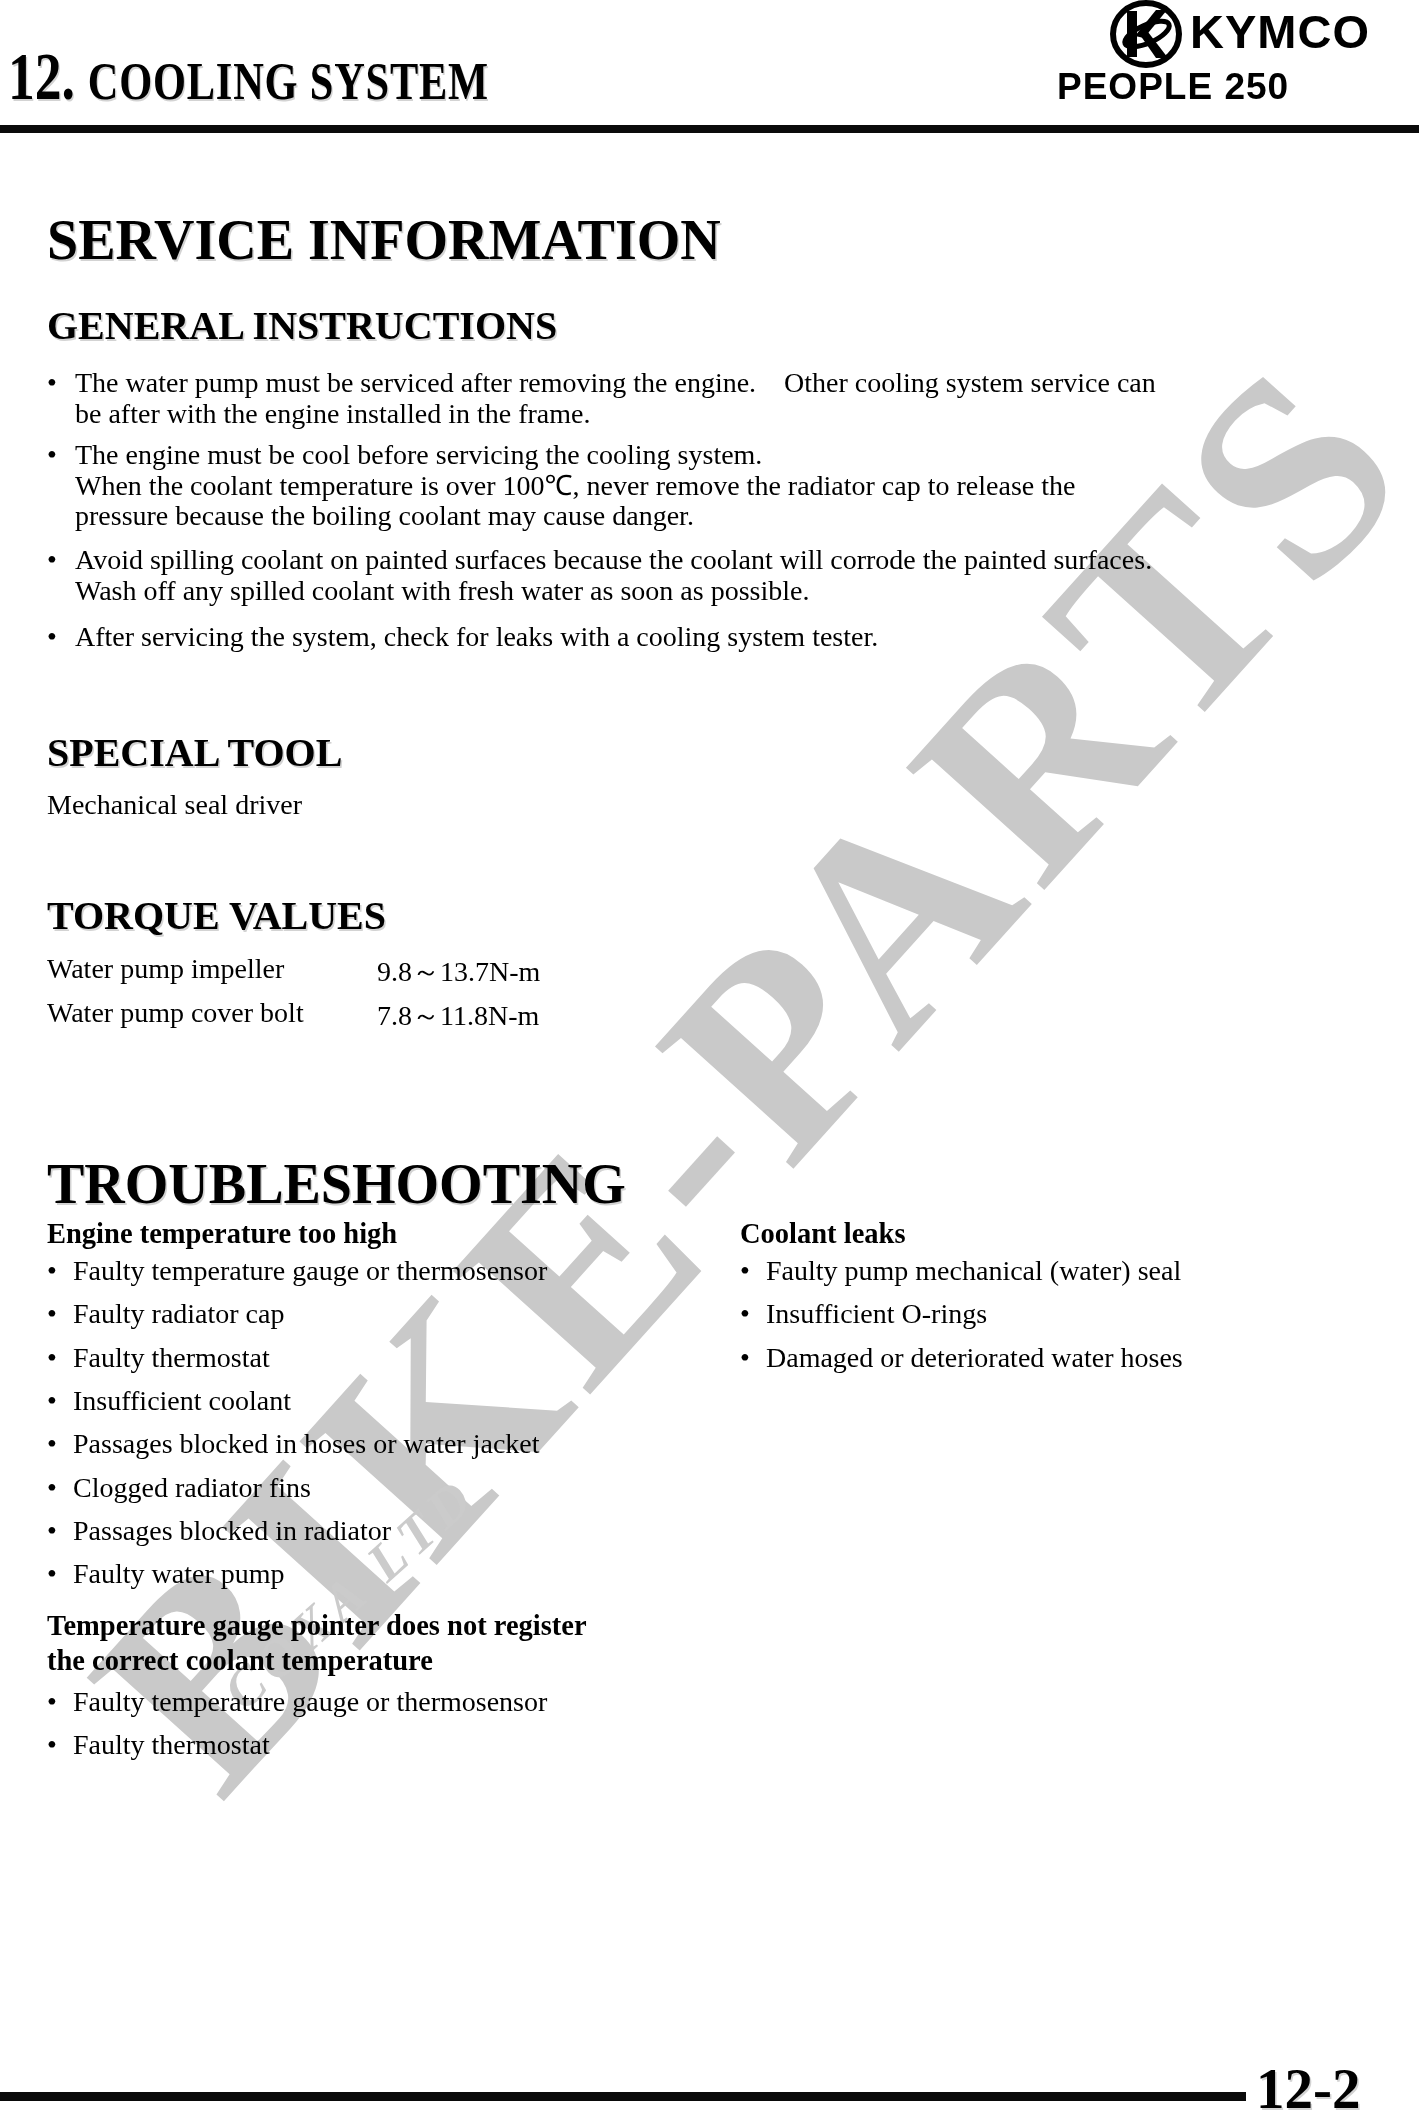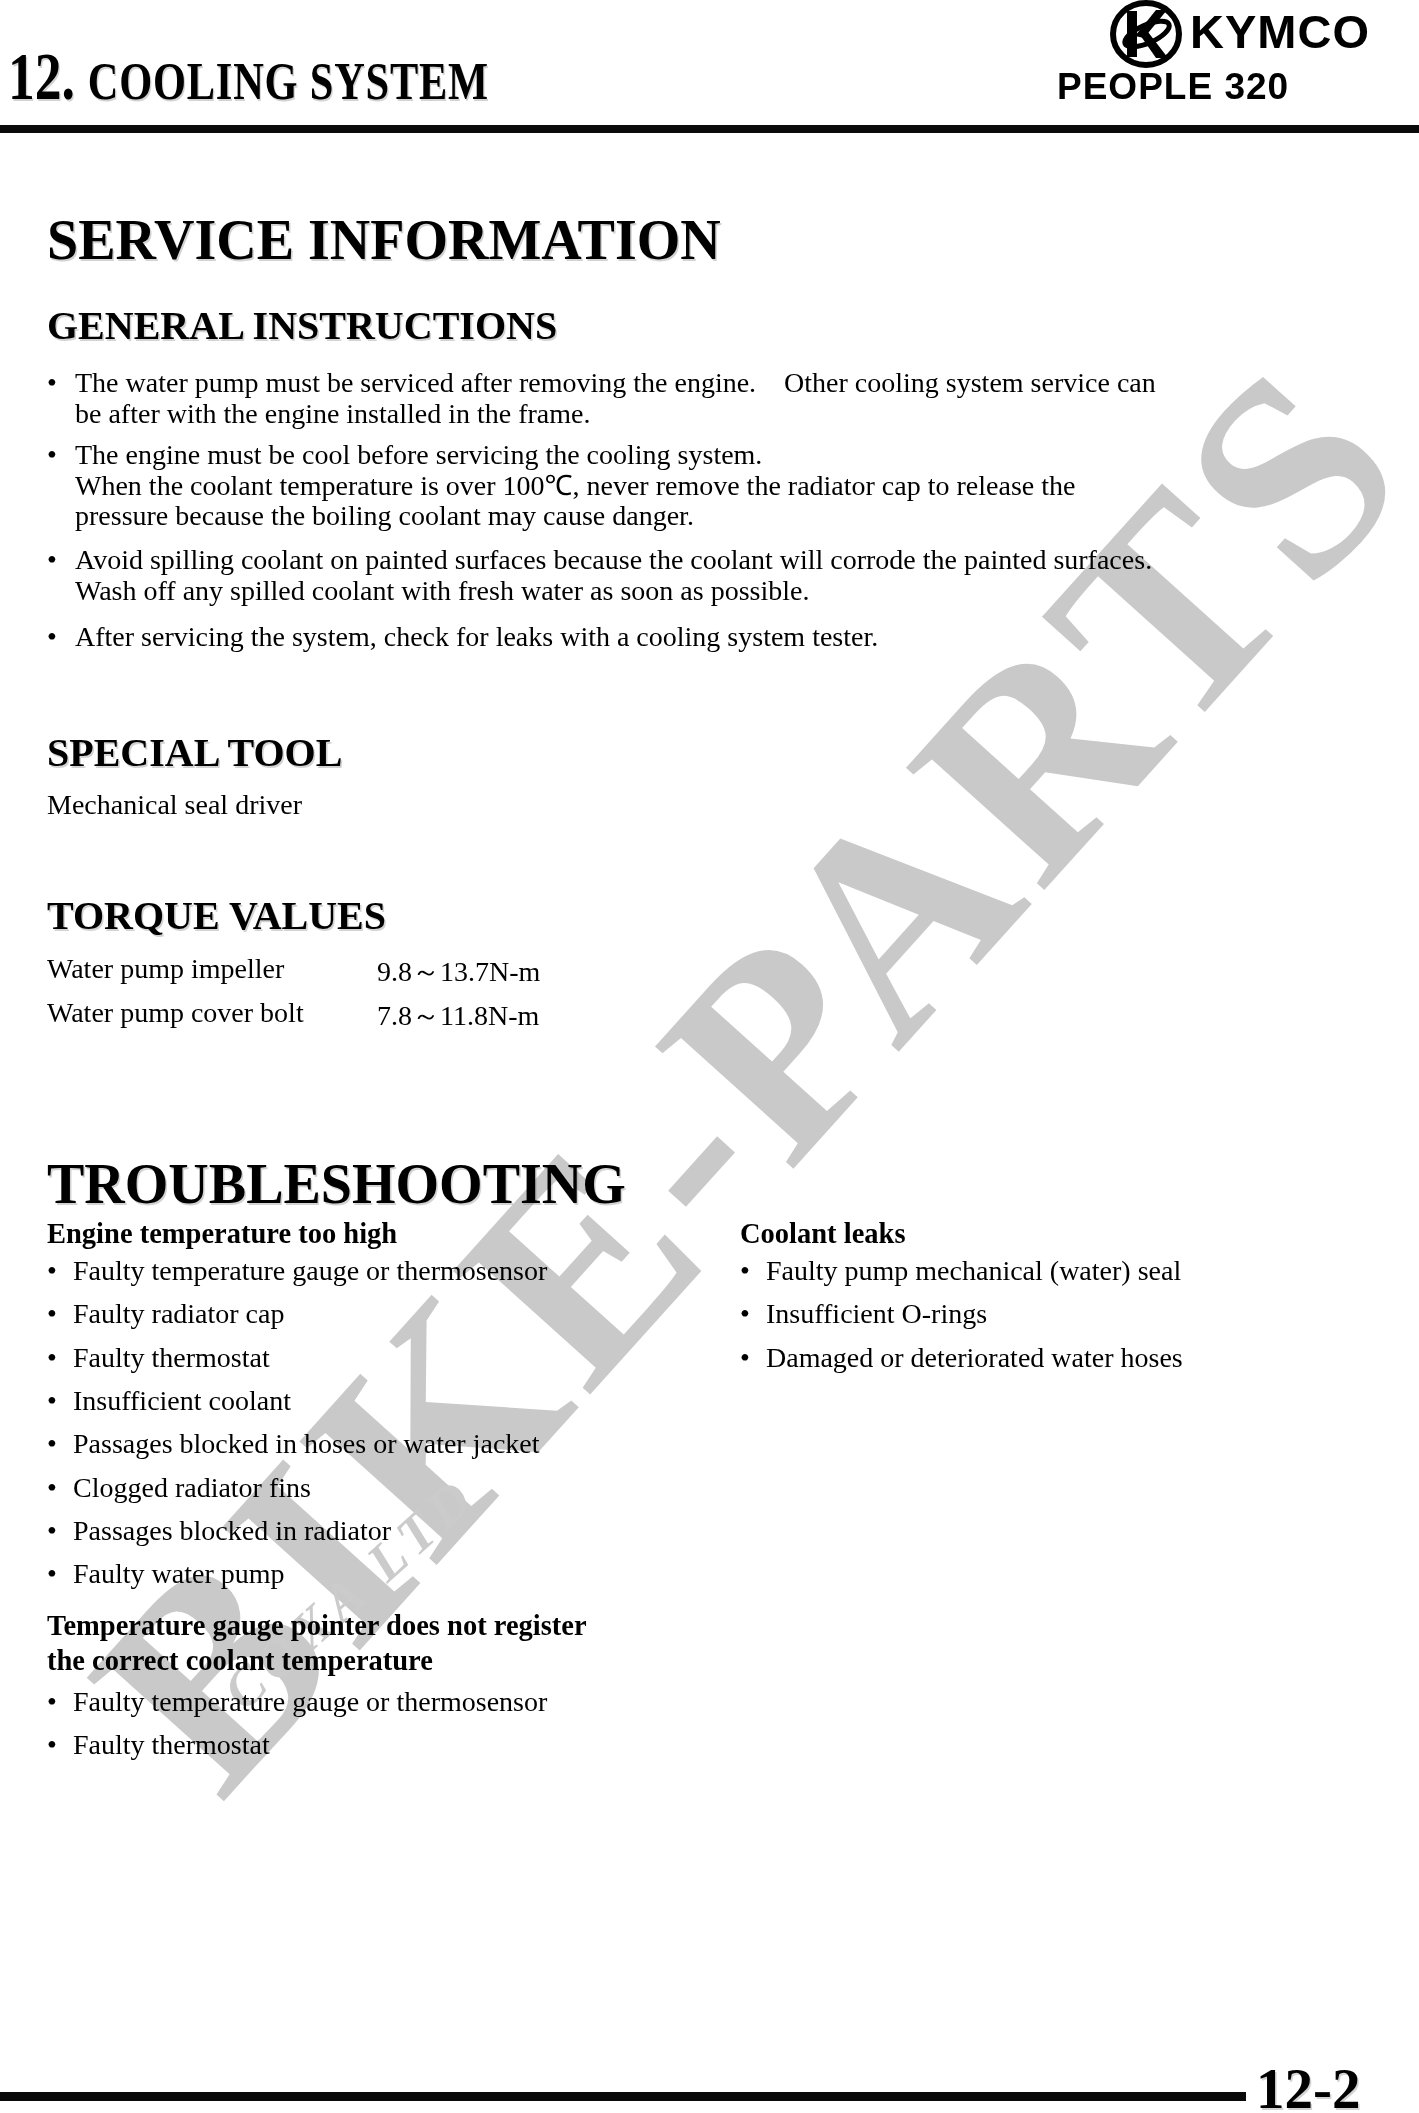--- a/index.html
+++ b/index.html
@@ -91,21 +91,21 @@
     <div class="emblem">
       <svg width="78" height="72" viewBox="0 0 78 72">
         <ellipse cx="38" cy="34" rx="33" ry="31" fill="none" stroke="#000" stroke-width="6"></ellipse>
         <rect x="19" y="11" width="10" height="46" fill="#000"></rect>
         <polygon points="27,36 48,10 59,10 36,38" fill="#000"></polygon>
         <polygon points="30,32 40,32 60,58 48,58" fill="#000"></polygon>
         <ellipse cx="39" cy="34" rx="24" ry="9" fill="none" stroke="#000" stroke-width="5" transform="rotate(-24 39 34)"></ellipse>
       </svg>
     </div>
     <div class="brand-text">KYMCO</div>
-    <div class="model-text">PEOPLE 320</div>
+    <div class="model-text">PEOPLE 250</div>
 
     <div class="rule-top"></div>
 
     <div class="h1 shadowed" style="top:212px">SERVICE INFORMATION</div>
 
     <div class="h2 shadowed" style="top:306px">GENERAL INSTRUCTIONS</div>
 
     <div class="gi-item" style="top:368px">
       <span class="blt">•</span>
       <div class="gi-lines">

